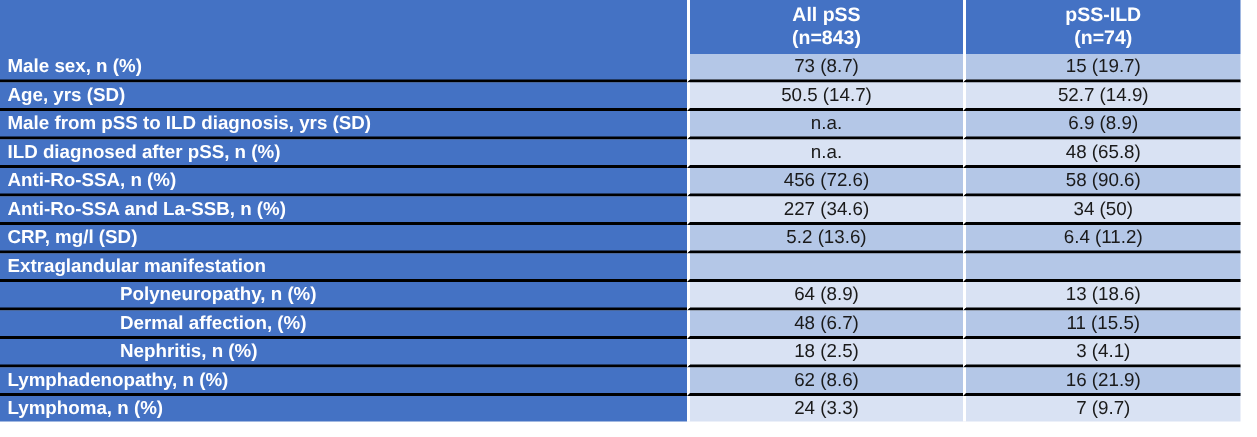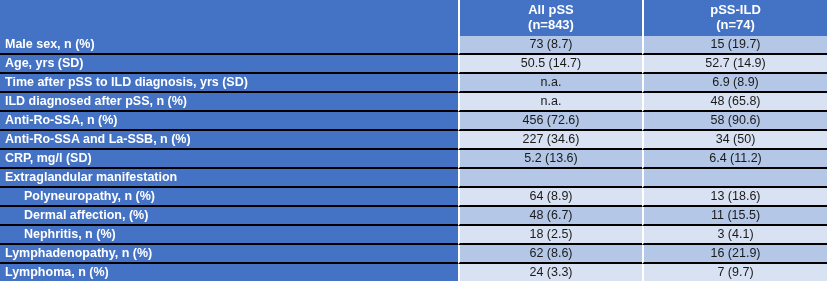--- a/index.html
+++ b/index.html
@@ -63,21 +63,21 @@
   td.label-cell {
     background: #4472C4;
     color: #ffffff;
     font-weight: bold;
     padding-left: 5px;
     white-space: nowrap;
     overflow: hidden;
     text-overflow: clip;
   }
   td.label-cell.indent {
-    padding-left: 24px;
+    padding-left: 80px;
   }
   td.val-cell {
     color: #1a1a1a;
     text-align: center;
     border-left: 2px solid #ffffff;
     font-weight: normal;
     margin-top: 37px;
   }
   tr.shade-a td.val-cell { background: #B4C7E7; }
   tr.shade-b td.val-cell { background: #D9E2F3; }
@@ -112,21 +112,21 @@
           <td class="label-cell">Male sex, n (%)</td>
           <td class="val-cell">73 (8.7)</td>
           <td class="val-cell">15 (19.7)</td>
         </tr>
         <tr class="table-row shade-b">
           <td class="label-cell">Age, yrs (SD)</td>
           <td class="val-cell">50.5 (14.7)</td>
           <td class="val-cell">52.7 (14.9)</td>
         </tr>
         <tr class="table-row shade-a">
-          <td class="label-cell">Time after pSS to ILD diagnosis, yrs (SD)</td>
+          <td class="label-cell">Male from pSS to ILD diagnosis, yrs (SD)</td>
           <td class="val-cell">n.a.</td>
           <td class="val-cell">6.9 (8.9)</td>
         </tr>
         <tr class="table-row shade-b">
           <td class="label-cell">ILD diagnosed after pSS, n (%)</td>
           <td class="val-cell">n.a.</td>
           <td class="val-cell">48 (65.8)</td>
         </tr>
         <tr class="table-row shade-a">
           <td class="label-cell">Anti-Ro-SSA, n (%)</td>

